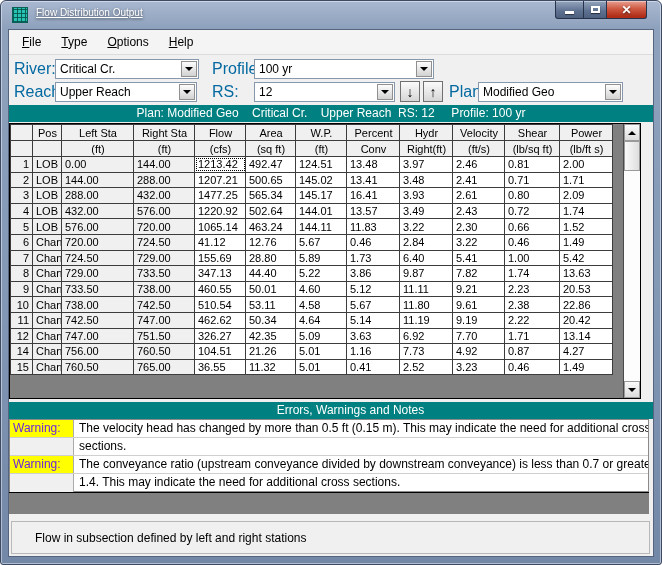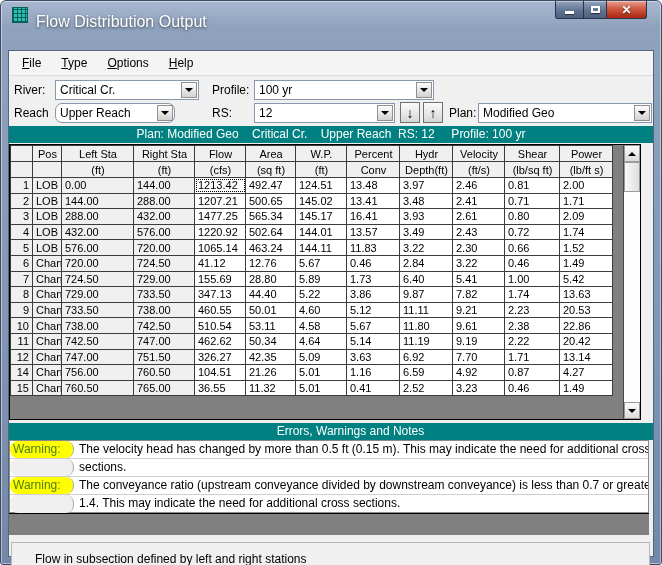--- a/index.html
+++ b/index.html
@@ -17,54 +17,54 @@
   }
   .titlebar{position:absolute;top:0;left:0;right:0;height:28px;}
   .app-icon{
     position:absolute;left:11px;top:6px;width:16px;height:16px;box-sizing:border-box;
     background-color:#27c3b2;border:1px solid #0a5f57;
     background-image:
       repeating-linear-gradient(0deg, rgba(6,80,72,.85) 0 1px, transparent 1px 4px),
       repeating-linear-gradient(90deg, rgba(6,80,72,.85) 0 1px, transparent 1px 4px);
   }
   .title-text{
-    position:absolute;left:35px;top:12px;font-size:16px;color:#ffffff;
-    text-shadow:0 1px 3px rgba(0,0,0,.6);white-space:nowrap;
+    position:absolute;left:35px;top:6px;font-size:10px;color:#ffffff;
+    text-shadow:0 1px 3px rgba(0,0,0,.6);white-space:nowrap;text-decoration:underline;
   }
   .win-controls{position:absolute;top:0;right:14px;display:flex;}
   .win-btn{
     height:18px;box-sizing:border-box;border:1px solid #26334a;border-top:none;
     display:flex;align-items:center;justify-content:center;
     background:linear-gradient(180deg,#95a5bd,#5d7090 60%,#4d617f);
     box-shadow:inset 0 1px 0 rgba(255,255,255,.4);
   }
   .win-btn.min{width:29px;border-radius:0 0 0 3px;}
   .win-btn.max{width:23px;border-left:none;}
   .win-btn.close{
     width:40px;border-left:none;border-radius:0 0 3px 0;
     background:linear-gradient(180deg,#e8a093,#cf5a43 45%,#b02e18 90%);
   }
   .glyph-min{width:9px;height:3px;background:#fff;box-shadow:0 1px 1px rgba(0,0,0,.5);margin-top:5px;}
   .glyph-max{width:9px;height:7px;border:2px solid #fff;box-shadow:0 1px 1px rgba(0,0,0,.5);box-sizing:border-box;}
   .glyph-close{color:#fff;font-size:12px;font-weight:bold;line-height:1;text-shadow:0 1px 2px rgba(0,0,0,.6);}
   
   .client{
     position:absolute;top:28px;left:7px;right:7px;bottom:7px;
-    background:#f0f0f0;border:1px solid #55657f;box-sizing:border-box;margin-top:21px;
+    background:#f0f0f0;border:1px solid #55657f;box-sizing:border-box;
   }
   
   .menubar{
     position:absolute;top:0;left:0;right:0;height:24px;
     background:#f4f4f4;border-bottom:1px solid #dcdcdc;
     font-size:12px;color:#000;display:flex;align-items:center;
   }
   .menu-item{margin-left:20px;cursor:default;}
   .menu-item:first-child{margin-left:13px;}
   
-  .field-label{position:absolute;font-size:12px;color:#000000;line-height:20px;white-space:nowrap;}
+  .field-label{position:absolute;font-size:16px;color:#0369a1;line-height:20px;white-space:nowrap;}
   .combo{
     position:absolute;height:20px;background:#fff;border:1px solid #8898ac;box-sizing:border-box;
   }
   .combo-value{
     position:absolute;left:4px;top:0;right:18px;font-size:12px;line-height:18px;
     white-space:nowrap;overflow:hidden;color:#000;
   }
   .combo-arrow{
     position:absolute;top:1px;right:1px;bottom:1px;width:16px;
     background:linear-gradient(180deg,#fdfdfd,#d2d2d2);border:1px solid #909090;box-sizing:border-box;
@@ -112,21 +112,21 @@
   .tri-down-s{width:0;height:0;border-left:4px solid transparent;border-right:4px solid transparent;border-top:4px solid #000;}
   
   .warn-area{
     position:absolute;left:0;top:389px;width:640px;height:73px;
     background:#fff;border:1px solid #8a8a8a;box-sizing:border-box;
   }
   .warn-row{display:flex;height:18px;border-bottom:1px solid #cfcfcf;box-sizing:border-box;}
   .warn-row:last-child{border-bottom:none;}
   .warn-label{
     width:64px;flex:0 0 64px;background:#f0f0f0;border-right:1px solid #ababab;
-    font-size:12px;line-height:17px;padding-left:3px;box-sizing:border-box;color:#4d7c0f;border-radius:8px;
+    font-size:12px;line-height:17px;padding-left:3px;box-sizing:border-box;color:#6d28d9;
   }
   .warn-label.hl{background:#ffff00;}
   .warn-text{flex:1;font-size:12px;line-height:17px;padding-left:5px;color:#000;white-space:nowrap;overflow:hidden;}
   .gray-fill{
     position:absolute;left:0;top:462px;width:640px;height:22px;
     background:#808080;border-top:1px solid #000;box-sizing:border-box;
   }
   
   .statusbar{
     position:absolute;left:2px;right:3px;top:491px;height:33px;
@@ -172,37 +172,37 @@
     </div>
     <div class="field-label" style="left:203px;top:29px;">Profile:</div>
     <div class="combo" style="left:245px;top:29px;width:180px;">
       <span class="combo-value">100 yr</span>
       <span class="combo-arrow">
           <span class="tri-down"></span>
         </span>
     </div>
 
     <div class="field-label" style="left:5px;top:52px;">Reach</div>
-    <div class="combo" style="left:46px;top:52px;width:120px;border-radius:7px;">
+    <div class="combo" style="left:46px;top:52px;width:142px;">
       <span class="combo-value">Upper Reach</span>
       <span class="combo-arrow">
           <span class="tri-down"></span>
         </span>
     </div>
     <div class="field-label" style="left:203px;top:52px;">RS:</div>
     <div class="combo" style="left:245px;top:52px;width:141px;">
       <span class="combo-value">12</span>
       <span class="combo-arrow">
           <span class="tri-down"></span>
         </span>
     </div>
     <div class="nav-btn" style="left:391px;top:51px;">↓</div>
     <div class="nav-btn" style="left:414px;top:51px;">↑</div>
     <div class="field-label" style="left:440px;top:52px;">Plan:</div>
-    <div class="combo" style="left:469px;top:52px;width:174px;">
+    <div class="combo" style="left:469px;top:52px;width:145px;">
       <span class="combo-value">Modified Geo</span>
       <span class="combo-arrow">
           <span class="tri-down"></span>
         </span>
     </div>
 
     <div class="teal-bar" style="top:75px;">Plan: Modified Geo    Critical Cr.    Upper Reach  RS: 12     Profile: 100 yr</div>
 
     <div class="table-area">
       <table class="grid">
@@ -237,21 +237,21 @@
             </tr>
             <tr>
               <th></th>
               <th></th>
               <th>(ft)</th>
               <th>(ft)</th>
               <th>(cfs)</th>
               <th>(sq ft)</th>
               <th>(ft)</th>
               <th>Conv</th>
-              <th>Depth(ft)</th>
+              <th>Right(ft)</th>
               <th>(ft/s)</th>
               <th>(lb/sq ft)</th>
               <th>(lb/ft s)</th>
             </tr>
           </thead>
         <tbody>
             <tr>
               <td class="rownum">1</td>
               <td class="fixed">LOB</td>
               <td class="fixed">0.00</td>
@@ -421,21 +421,21 @@
             </tr>
             <tr>
               <td class="rownum">14</td>
               <td class="fixed">Chan</td>
               <td class="fixed">756.00</td>
               <td class="fixed">760.50</td>
               <td>104.51</td>
               <td>21.26</td>
               <td>5.01</td>
               <td>1.16</td>
-              <td>6.59</td>
+              <td>7.73</td>
               <td>4.92</td>
               <td>0.87</td>
               <td>4.27</td>
             </tr>
             <tr>
               <td class="rownum">15</td>
               <td class="fixed">Chan</td>
               <td class="fixed">760.50</td>
               <td class="fixed">765.00</td>
               <td>36.55</td>

